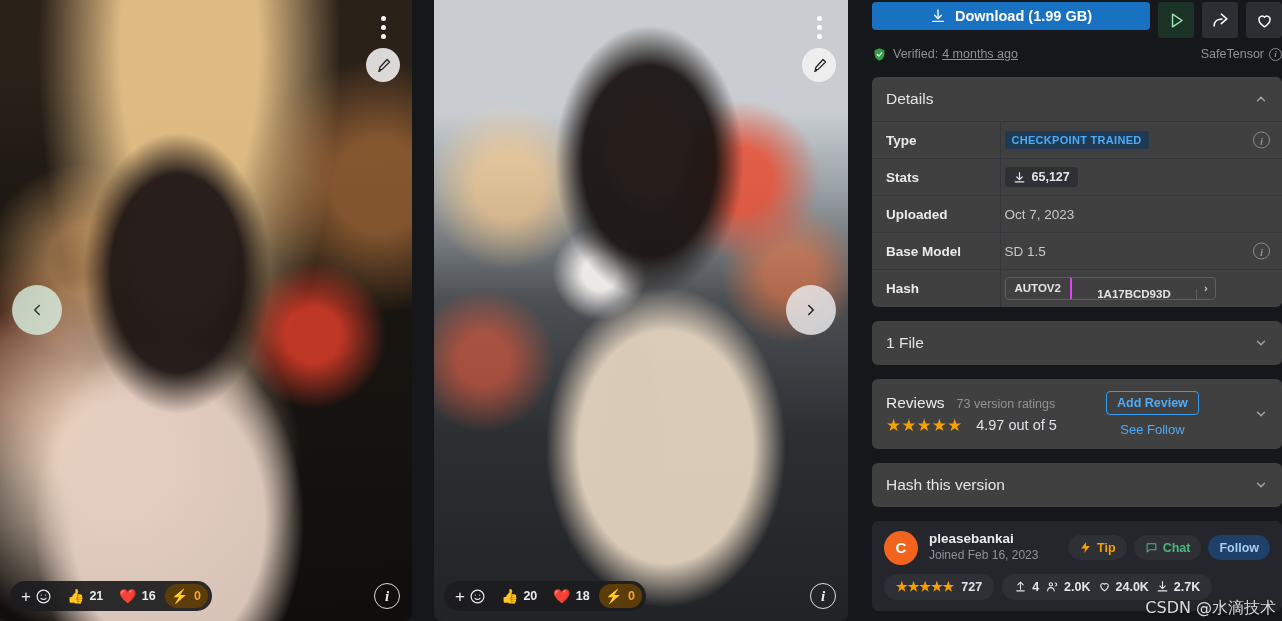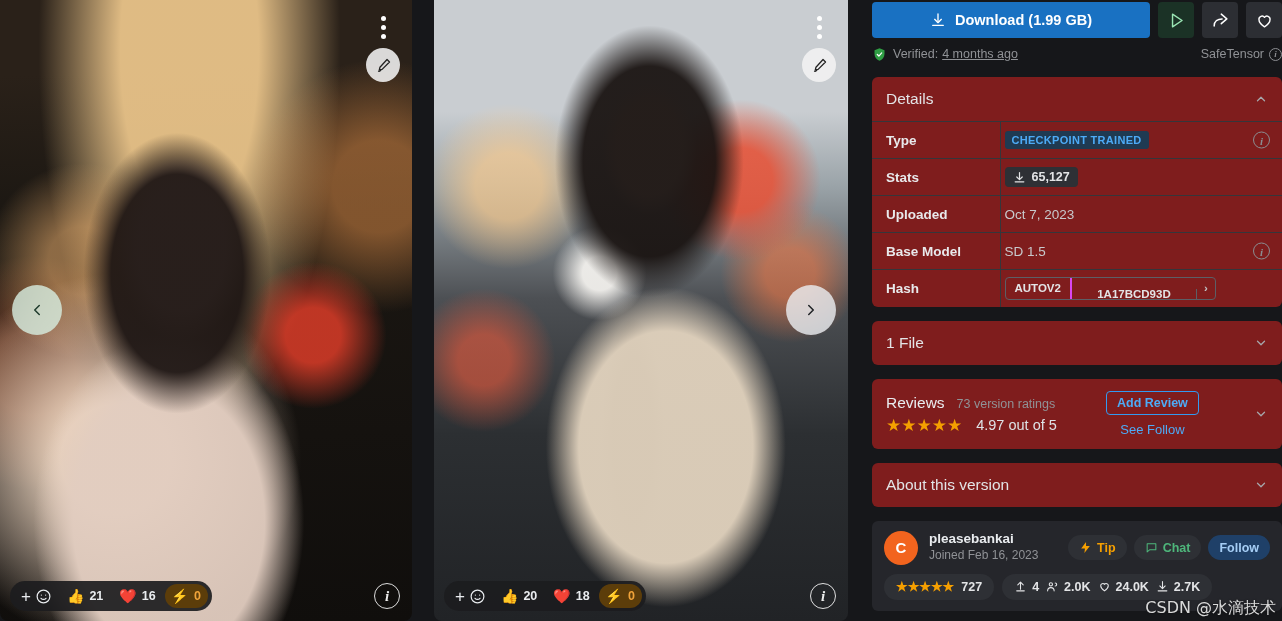--- a/index.html
+++ b/index.html
@@ -114,21 +114,21 @@
     display: flex; align-items: center; justify-content: center;
     font-family: "Liberation Serif", serif; font-style: italic;
     font-size: 15px; font-weight: bold; cursor: pointer; z-index: 6;
   }
 
   
   .side { position: relative; width: 424px; flex: 0 0 424px; padding: 0 0 0 14px; background:#16171a; }
 
   .action-row { display: flex; gap: 8px; padding-top: 2px; align-items: stretch; }
   .btn-download {
-    flex: 1 1 auto; height: 36px; background: #1971c2; color: #fff;
+    flex: 1 1 auto; height: 28px; background: #1971c2; color: #fff;
     border: none; border-radius: 4px; cursor: pointer;
     display: flex; align-items: center; justify-content: center; gap: 9px;
     font-size: 14.5px; font-weight: bold; font-family: "Liberation Sans", sans-serif;
   }
   .btn-download svg { width: 16px; height: 16px; }
   .icon-btn {
     width: 36px; height: 36px; border-radius: 4px; background: #2c2e33;
     display: flex; align-items: center; justify-content: center; cursor: pointer; border: none;
   }
   .icon-btn.play { background: #1b3226; }
@@ -141,21 +141,21 @@
   .verify-row .shield { width: 15px; height: 15px; margin-right: 6px; }
   .verify-row .vlink { color: #909296; text-decoration: underline; margin-left: 4px; cursor: pointer; }
   .safetensor { margin-left: auto; display: flex; align-items: center; gap: 5px; color: #909296; font-size: 12.5px; }
   .i-circle {
     width: 13px; height: 13px; border-radius: 50%; border: 1.3px solid #8b8d91;
     color: #8b8d91; display: inline-flex; align-items: center; justify-content: center;
     font-family: "Liberation Serif", serif; font-style: italic; font-size: 9px; font-weight: bold;
   }
   .i-circle.big { width: 17px; height: 17px; font-size: 11px; }
 
-  .panel { background: #7f1d1d; border-radius: 6px; margin-top: 14px; overflow: hidden; }
+  .panel { background: #404040; border-radius: 6px; margin-top: 14px; overflow: hidden; }
   .panel-head {
     display: flex; align-items: center; height: 44px; padding: 0 14px;
     font-size: 15.5px; color: #e3e4e6; cursor: pointer;
   }
   .chev { margin-left: auto; width: 14px; height: 14px; color: #a6a7ab; }
 
   .detail-table { display: table; width: 100%; border-collapse: collapse; }
   .drow { display: table-row; }
   .drow > div { display: table-cell; vertical-align: middle; border-top: 1px solid #35363b; height: 37px; }
   .dkey { width: 128px; padding-left: 14px; font-size: 13.5px; font-weight: bold; color: #e8e9eb; border-right: 1px solid #35363b; }
@@ -475,21 +475,21 @@
           <span class="see-reviews">See Follow</span>
         </div>
         <svg class="chev" viewBox="0 0 24 24" fill="none" stroke="currentColor" stroke-width="2.2" stroke-linecap="round" stroke-linejoin="round">
             <polyline points="6 9 12 15 18 9"></polyline>
           </svg>
       </div>
     </div>
 
     <div class="panel">
       <div class="panel-head">
-        <span>About this version</span>
+        <span>Hash this version</span>
         <svg class="chev" viewBox="0 0 24 24" fill="none" stroke="currentColor" stroke-width="2.2" stroke-linecap="round" stroke-linejoin="round">
             <polyline points="6 9 12 15 18 9"></polyline>
           </svg>
       </div>
     </div>
 
     <div class="creator">
       <div class="creator-top">
         <div class="avatar">C</div>
         <div>

